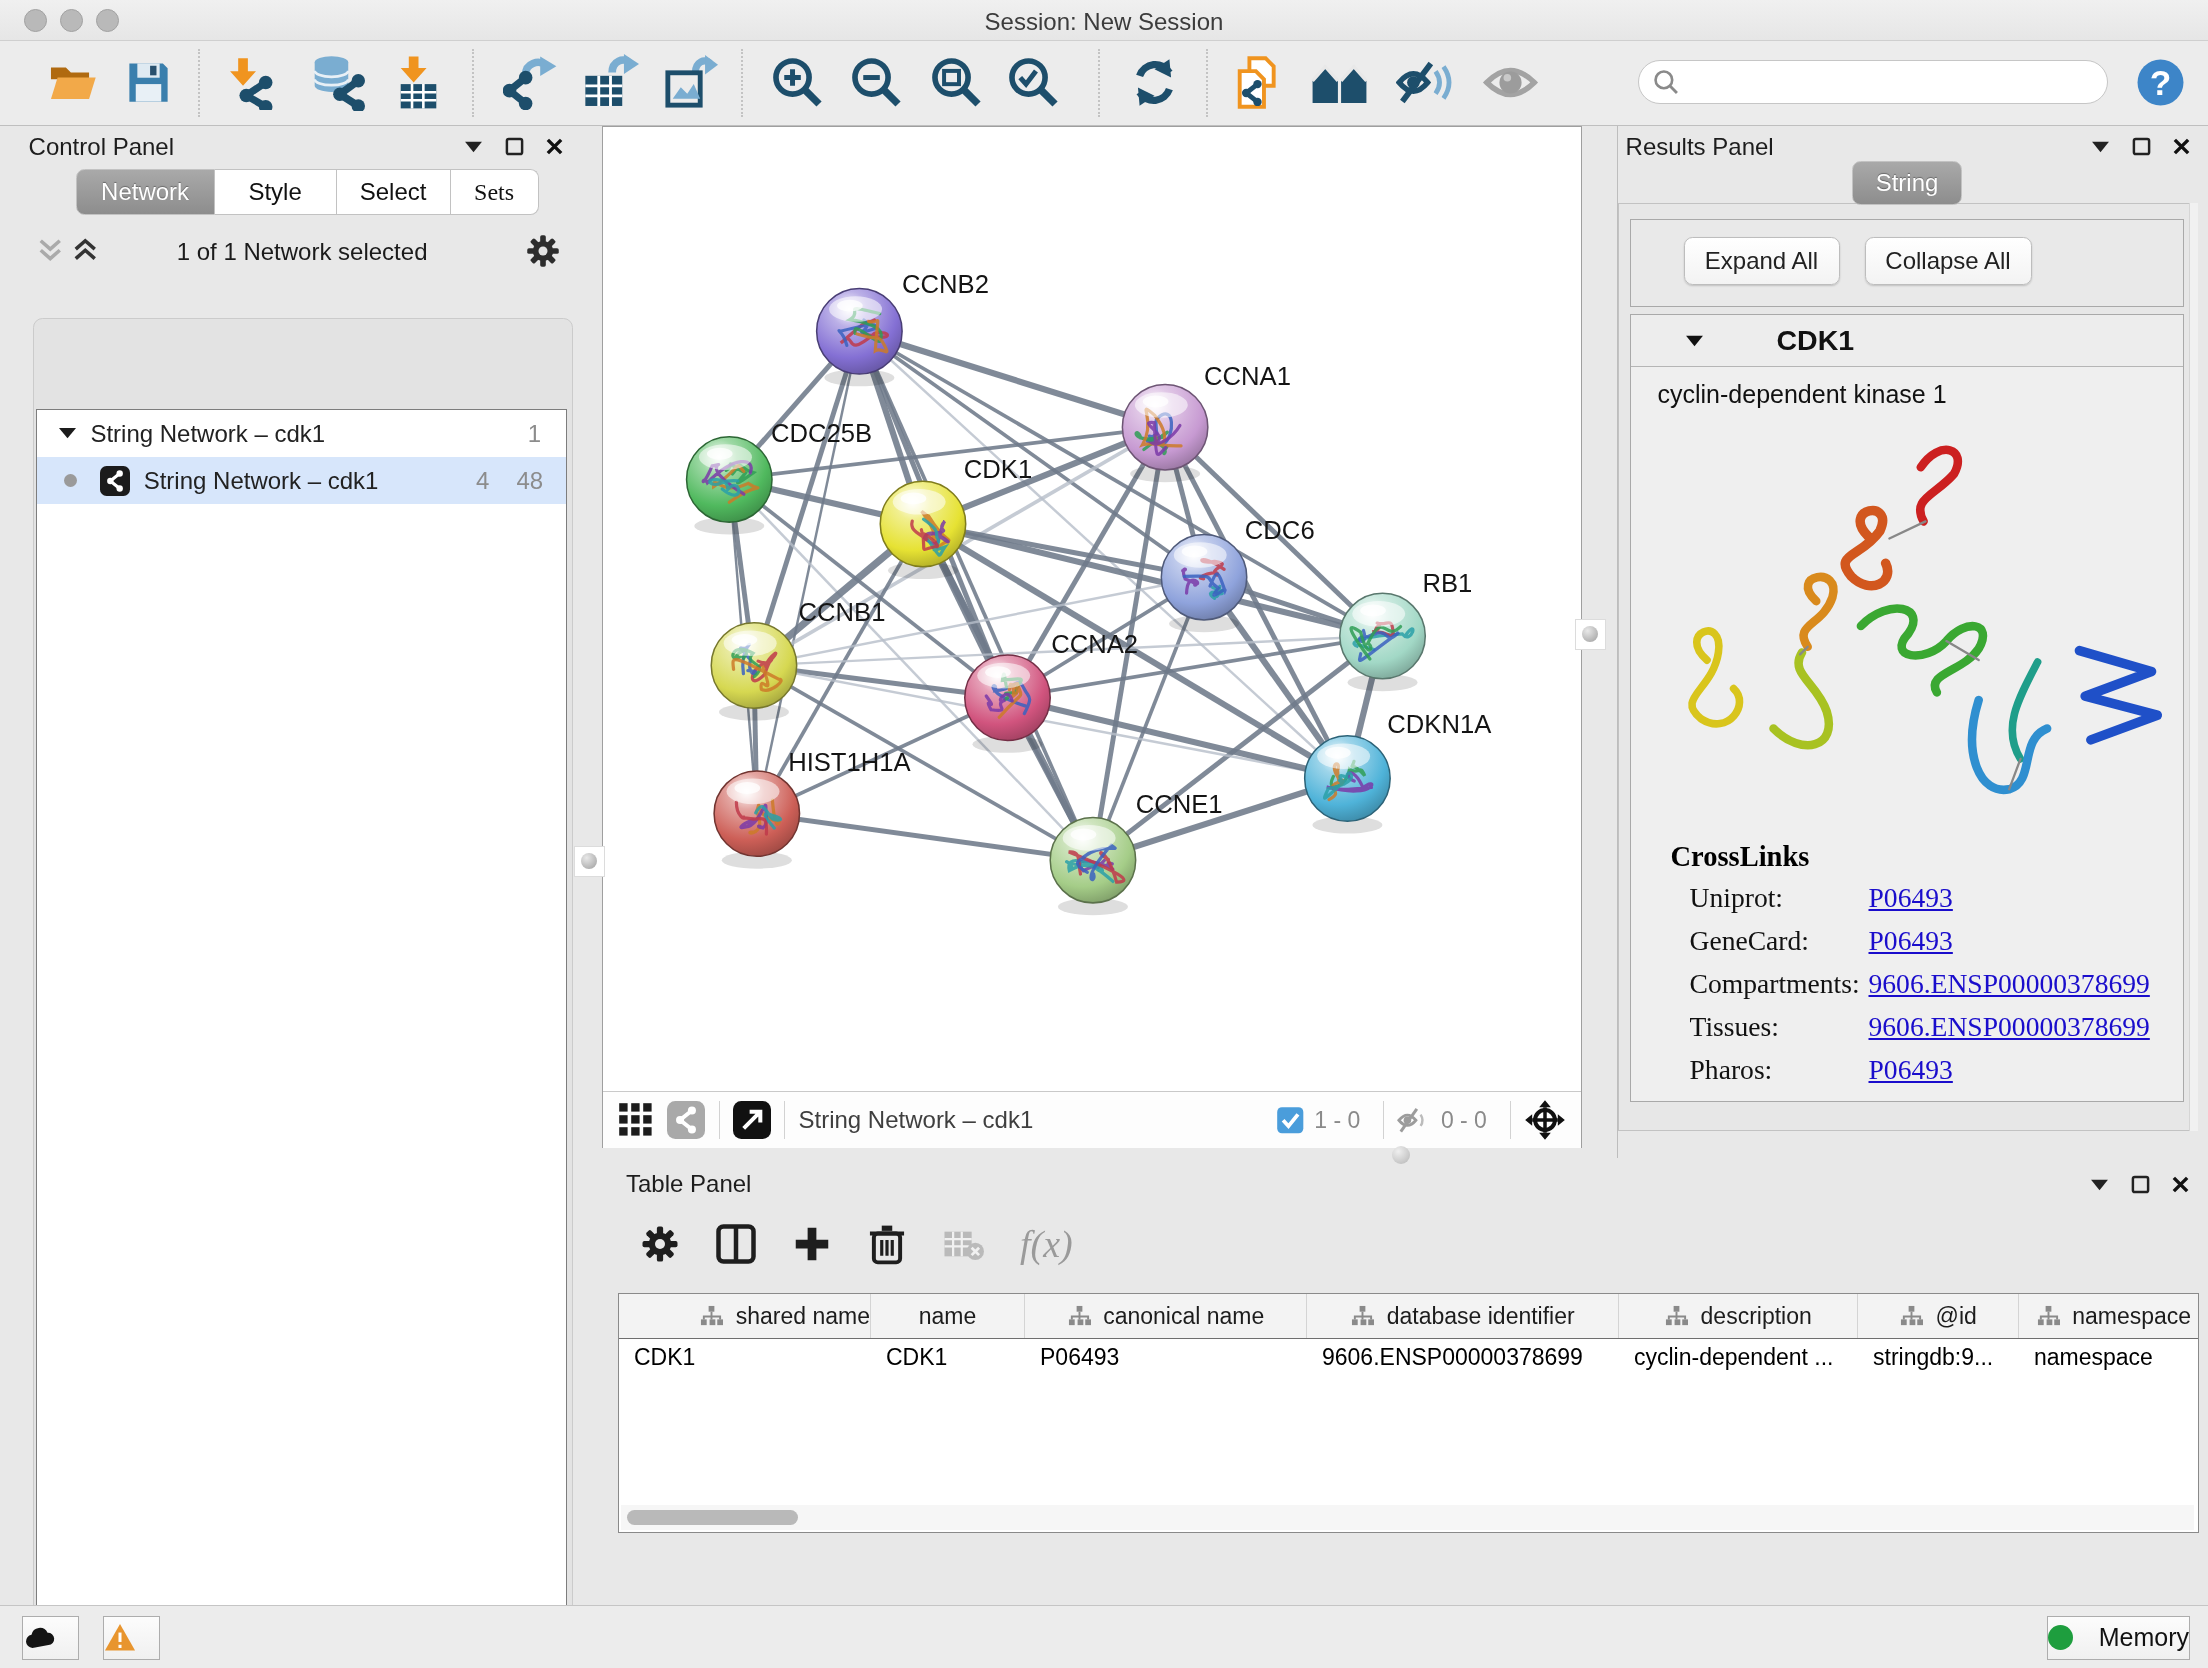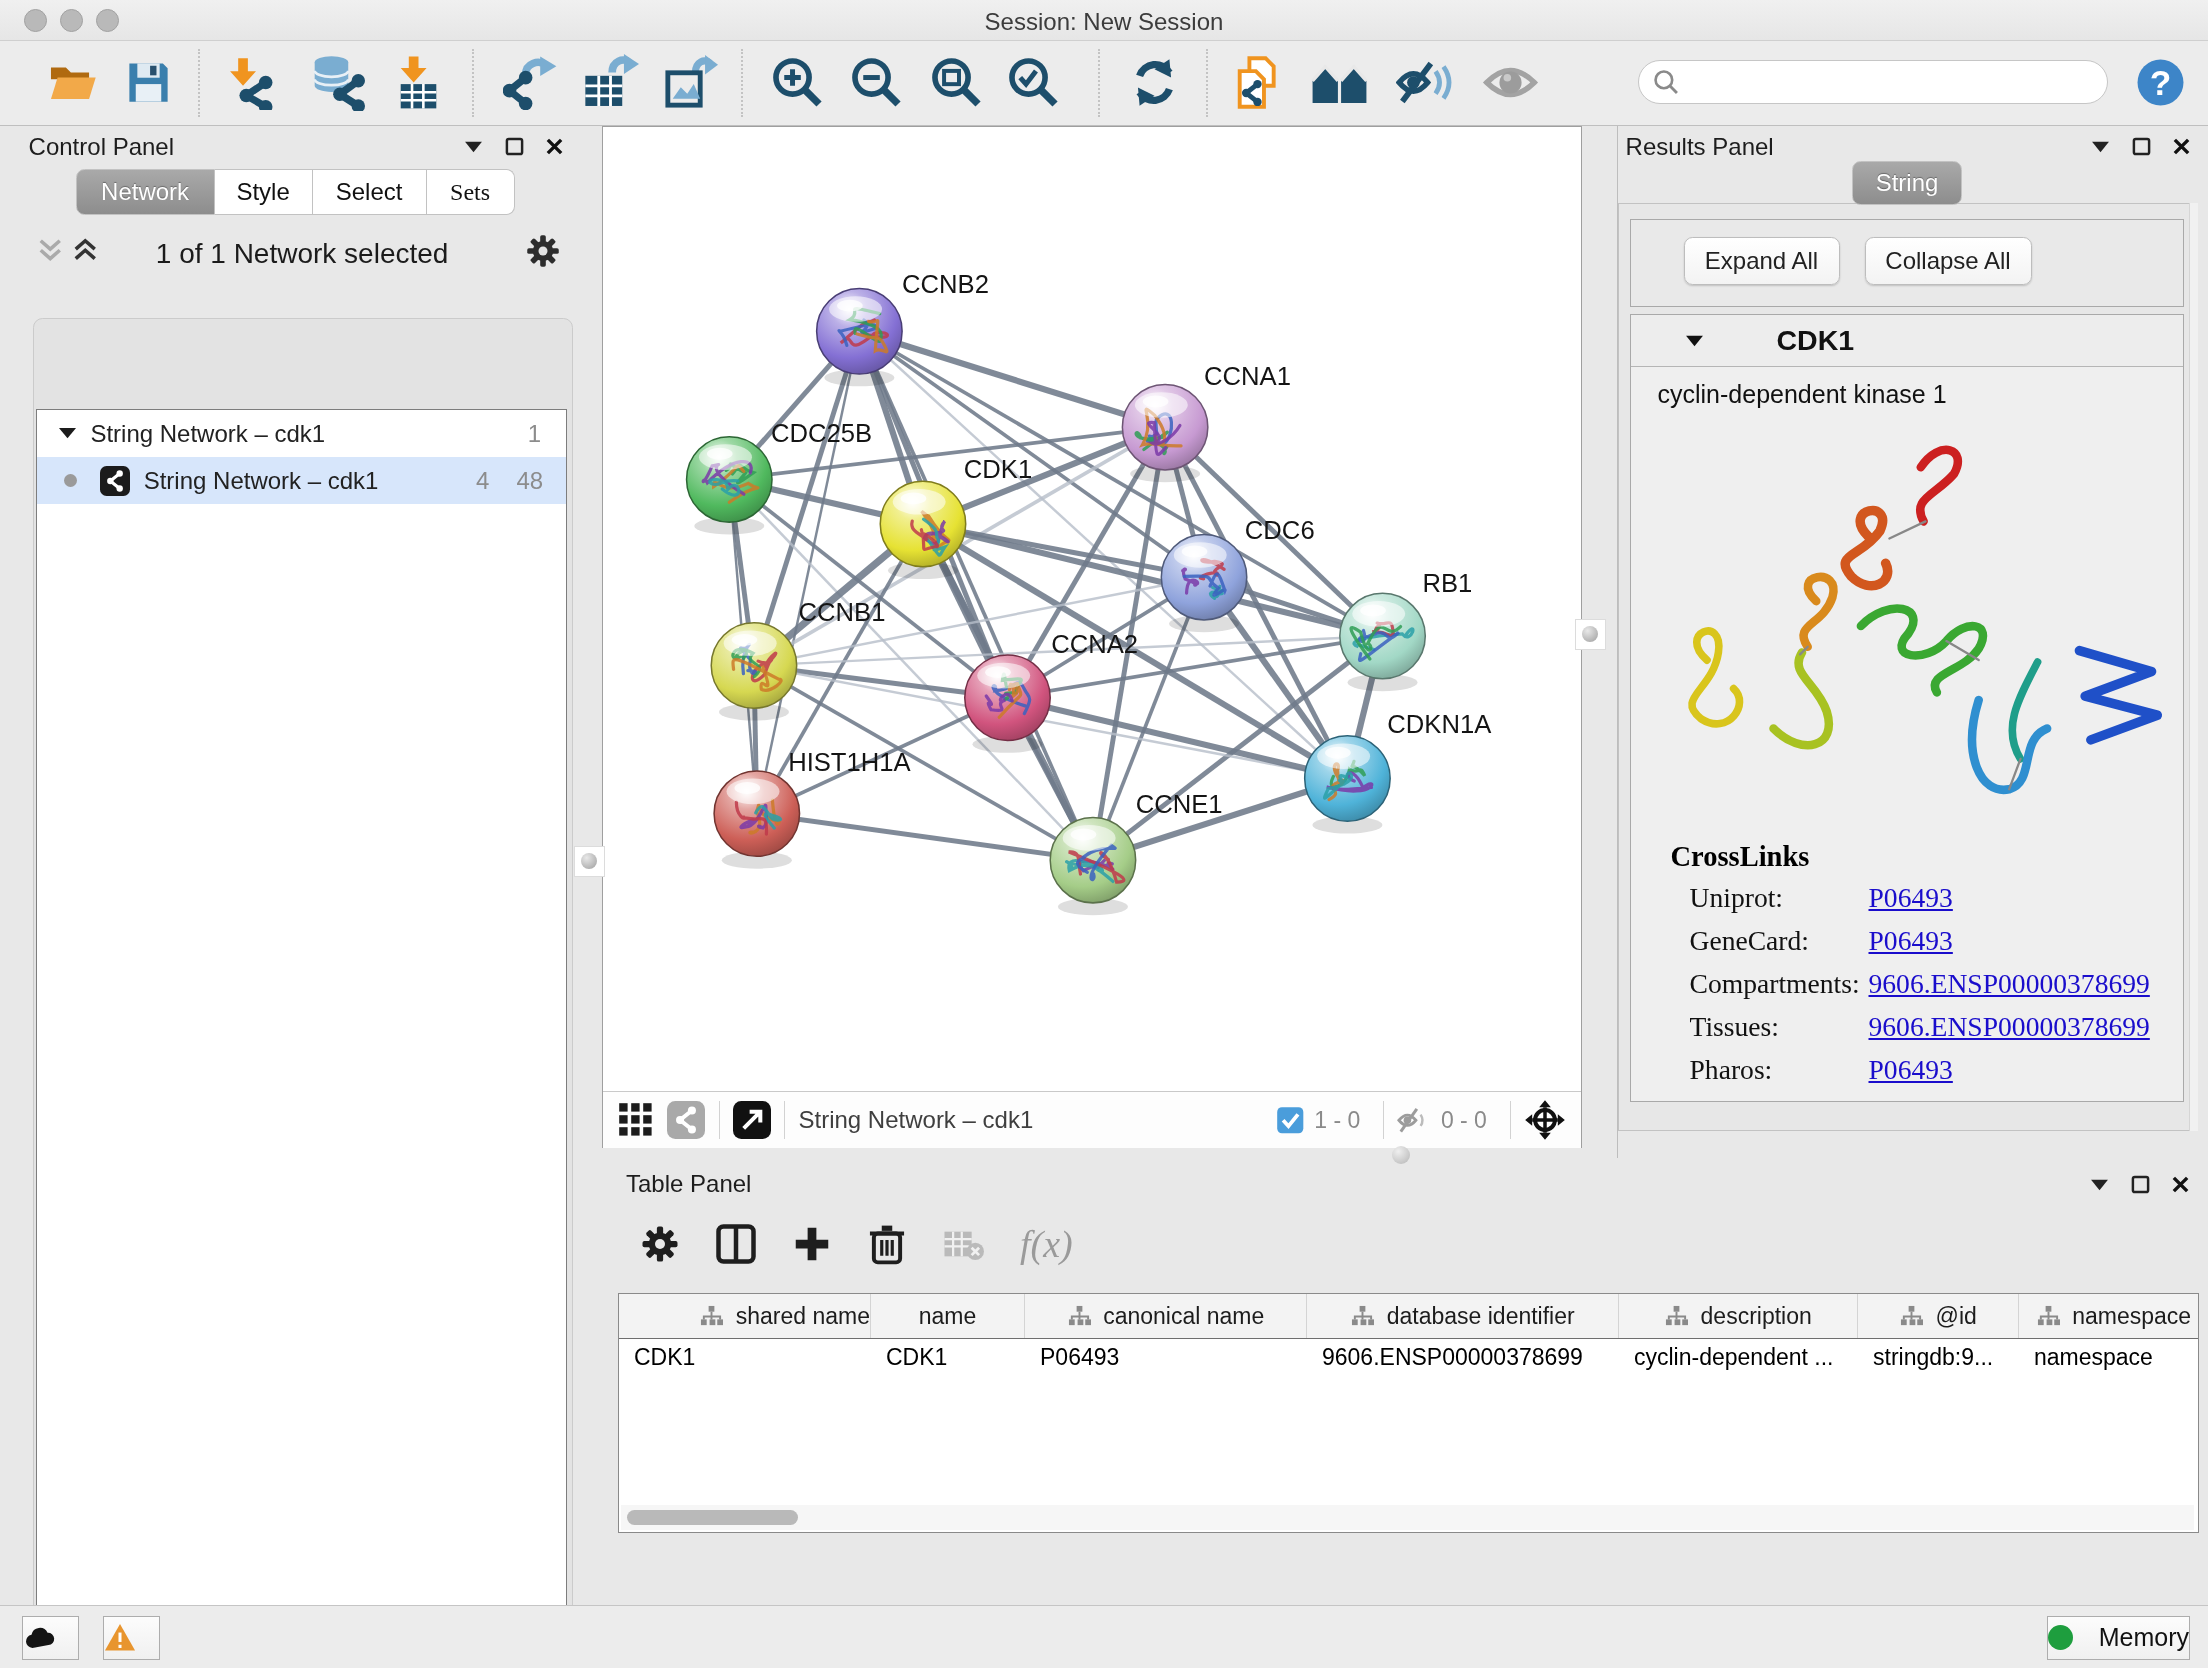--- a/index.html
+++ b/index.html
@@ -246,35 +246,35 @@
       <svg width="19" height="19" viewBox="0 0 20 20">
           <rect x="2" y="2" width="16" height="16" fill="none" stroke="#222" stroke-width="2.6" rx="2"></rect>
         </svg>
       <svg width="19" height="19" viewBox="0 0 20 20">
           <path d="M3 3 L17 17 M17 3 L3 17" stroke="#111" stroke-width="3.6"></path>
         </svg>
     </div>
     <div class="abs cp-body"></div>
     <div class="abs" id="cp-tabs" style="left:68px;top:43px;display:flex">
         <div class="tab first sel" style="width: 139px;">Network</div>
-        <div class="tab" style="width: 98px;">Style</div>
+        <div class="tab" style="width: 122px;">Style</div>
         <div class="tab" style="width: 114px;">Select</div>
         <div class="tab last" style="width: 88px; font-family: Liberation Serif, serif;">Sets</div>
       </div>
     <div class="abs" style="left:28.5px;top:110px;width:28.5px">
       <svg width="28.5" height="28.5" viewBox="0 0 24 24">
           <path d="M4 4 l8 7 8 -7 M4 12 l8 7 8 -7" stroke="#aaa" stroke-width="3" fill="none"></path>
         </svg>
     </div>
     <div class="abs" style="left:63px;top:110px;width:28.5px">
       <svg width="28.5" height="28.5" viewBox="0 0 24 24">
           <path d="M4 11 l8 -7 8 7 M4 19 l8 -7 8 7" stroke="#333" stroke-width="3" fill="none"></path>
         </svg>
     </div>
-    <div class="abs" style="left:114px;top:112px;width:361px;text-align:center;font-size:28px;color:#1b1b1b">1 of 1 Network selected</div>
+    <div class="abs" style="left:114px;top:112px;width:361px;text-align:center;font-size:24px;color:#1b1b1b">1 of 1 Network selected</div>
     <div class="abs" style="left:517px;top:107px">
       <svg width="36" height="36" viewBox="0 0 32 32">
           <g fill="#2d2d2d">
             <rect x="13.5" y="2" width="5" height="28" rx="1.5"></rect>
             <rect x="13.5" y="2" width="5" height="28" rx="1.5" transform="rotate(45 16 16)"></rect>
             <rect x="13.5" y="2" width="5" height="28" rx="1.5" transform="rotate(90 16 16)"></rect>
             <rect x="13.5" y="2" width="5" height="28" rx="1.5" transform="rotate(135 16 16)"></rect>
             <circle cx="16" cy="16" r="9"></circle>
           </g>
           <circle cx="16" cy="16" r="4" fill="#e3e3e3"></circle>

